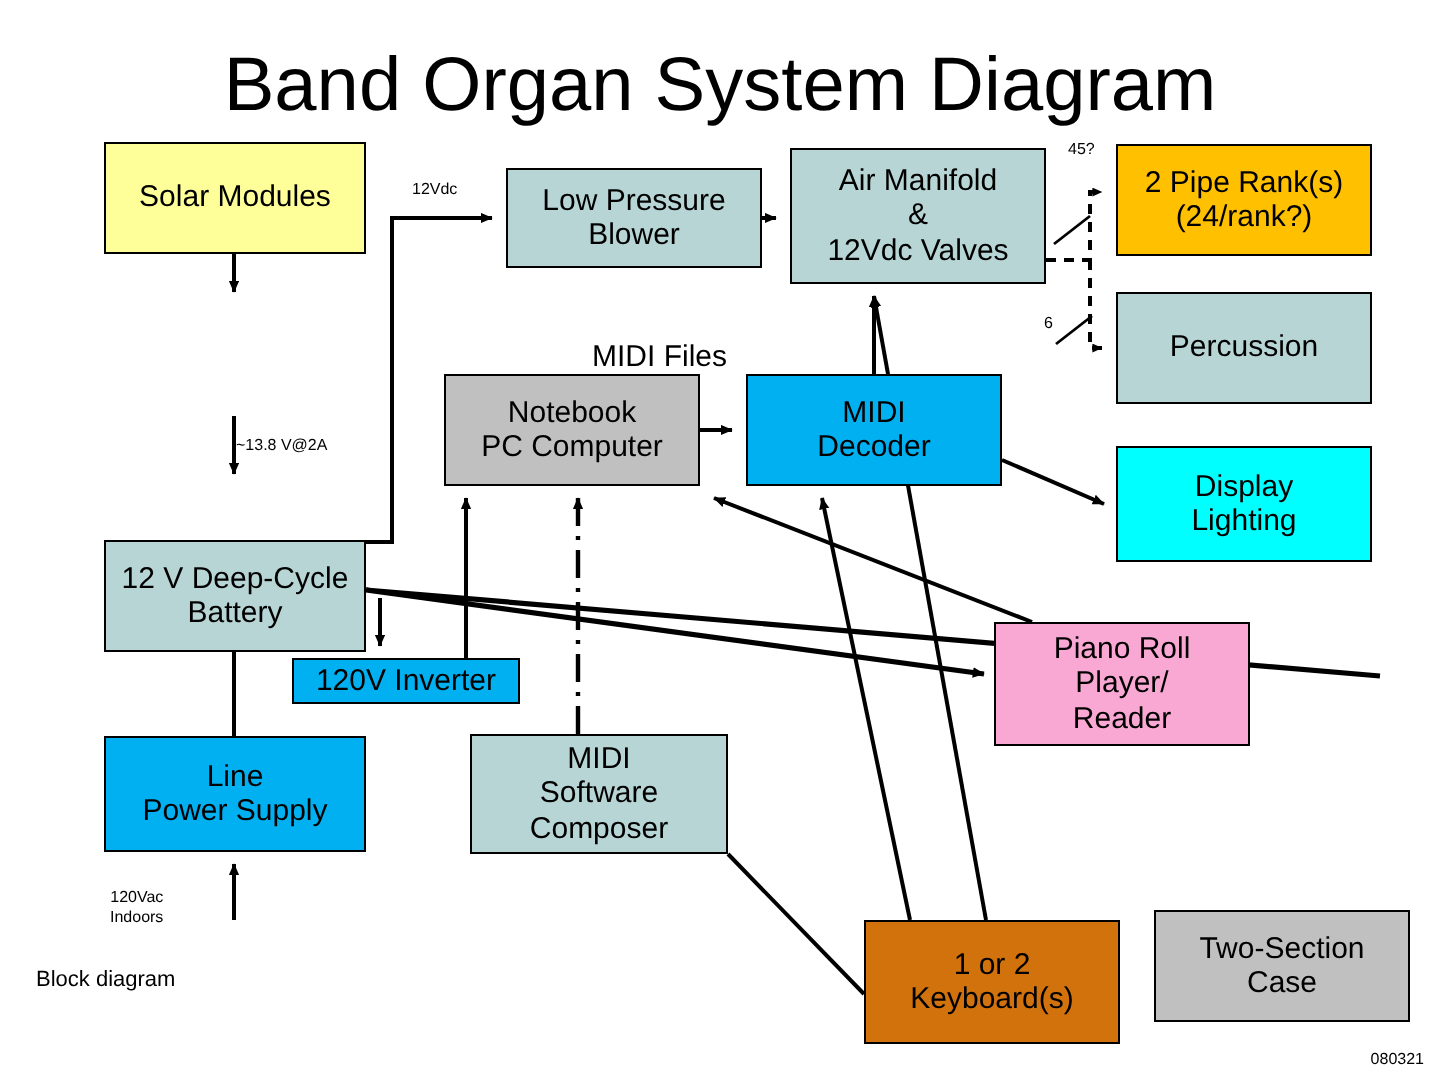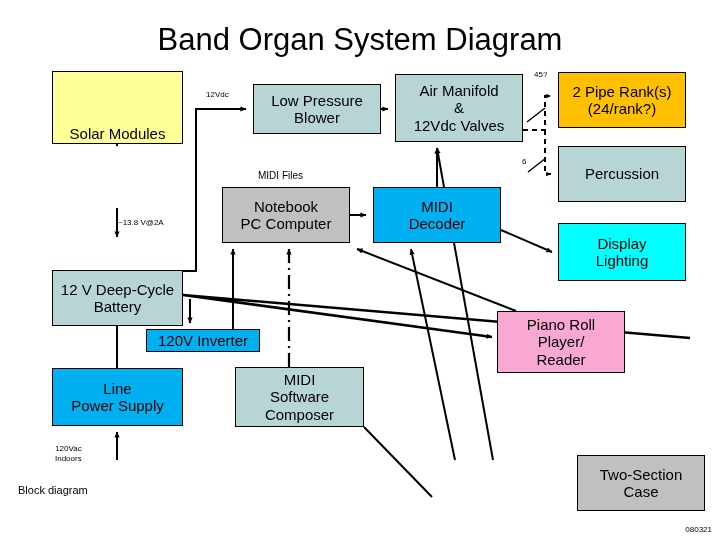--- a/index.html
+++ b/index.html
@@ -6,38 +6,38 @@
   body{
     width:720px;height:540px;background:#ffffff;overflow:hidden;
     font-family:"Liberation Sans", sans-serif;
     position:relative;
   }
   #stage{position:absolute;left:0;top:0;width:720px;height:540px;}
   svg.wires{position:absolute;left:0;top:0;width:720px;height:540px;pointer-events:none;}
 
   .title{
     position:absolute;left:0;top:22px;width:720px;text-align:center;
-    font-size:31px;color:#000;letter-spacing:0px;
+    font-size:38px;color:#000;letter-spacing:0px;
   }
 
   .node{
     position:absolute;box-sizing:border-box;
     border:1.5px solid #000;
     display:flex;align-items:center;justify-content:center;
     text-align:center;color:#000;
     font-size:15px;line-height:1.15;
     padding:1px 2px;
   }
   .node span{display:block;width:100%;}
 
   .lbl{
     position:absolute;color:#000;font-size:8px;line-height:1.2;
     text-align:center;white-space:nowrap;
   }
-  .lbl.mid{font-size:10px;}
+  .lbl.mid{font-size:15px;margin-left:38px;}
   .lbl.left{text-align:right;}
   .foot{
     position:absolute;font-size:11px;color:#000;
   }
   .stamp{position:absolute;right:8px;bottom:6px;font-size:8px;color:#000;}
 </style>
 </head>
 <body>
 
 <div id="stage">
@@ -97,21 +97,21 @@
     <g stroke="#000" fill="none" stroke-width="2" stroke-dasharray="5,4">
       <path d="M523,130 L545,130 L545,96 L551,96" marker-end="url(#ahs)"></path>
       <path d="M545,130 L545,174 L551,174" marker-end="url(#ahs)"></path>
     </g>
     <g stroke="#000" fill="none" stroke-width="1.4">
       <line x1="527" y1="122" x2="545" y2="108"></line>
       <line x1="528" y1="172" x2="546" y2="158"></line>
     </g>
   </svg>
 
-  <div class="node" style="left:52px;top:71px;width:131px;height:73px;background:#FFFF99;align-items:flex-end;">
+  <div class="node" style="left:52px;top:71px;width:131px;height:56px;background:#FFFF99;">
     <span>Solar Modules</span>
   </div>
 
 
   <div class="node" style="left:52px;top:243px;width:131px;height:56px;background:#B7D5D5;margin-top:27px;">
     <span>12 V Deep-Cycle<br>Battery</span>
   </div>
 
   <div class="node" style="left:146px;top:329px;width:114px;height:23px;background:#00B0F0;">
     <span>120V Inverter</span>
@@ -150,20 +150,23 @@
   </div>
 
   <div class="node" style="left:497px;top:311px;width:128px;height:62px;background:#f9a8d4;">
     <span>Piano Roll<br>Player/<br>Reader</span>
   </div>
 
   <div class="node" style="left:235px;top:367px;width:129px;height:60px;background:#B7D5D5;">
     <span>MIDI<br>Software<br>Composer</span>
   </div>
 
+  <div class="node" style="left:432px;top:460px;width:128px;height:62px;background:#D2720C;">
+    <span>1 or 2<br>Keyboard(s)</span>
+  </div>
 
   <div class="node" style="left:577px;top:455px;width:128px;height:56px;background:#C0C0C0;">
     <span>Two-Section<br>Case</span>
   </div>
 
   <div class="lbl" style="left:206px;top:90px;">12Vdc</div>
 
   <div class="lbl mid" style="left:258px;top:170px;">MIDI Files</div>
 
   <div class="lbl" style="left:118px;top:218px;">~13.8 V@2A</div>

